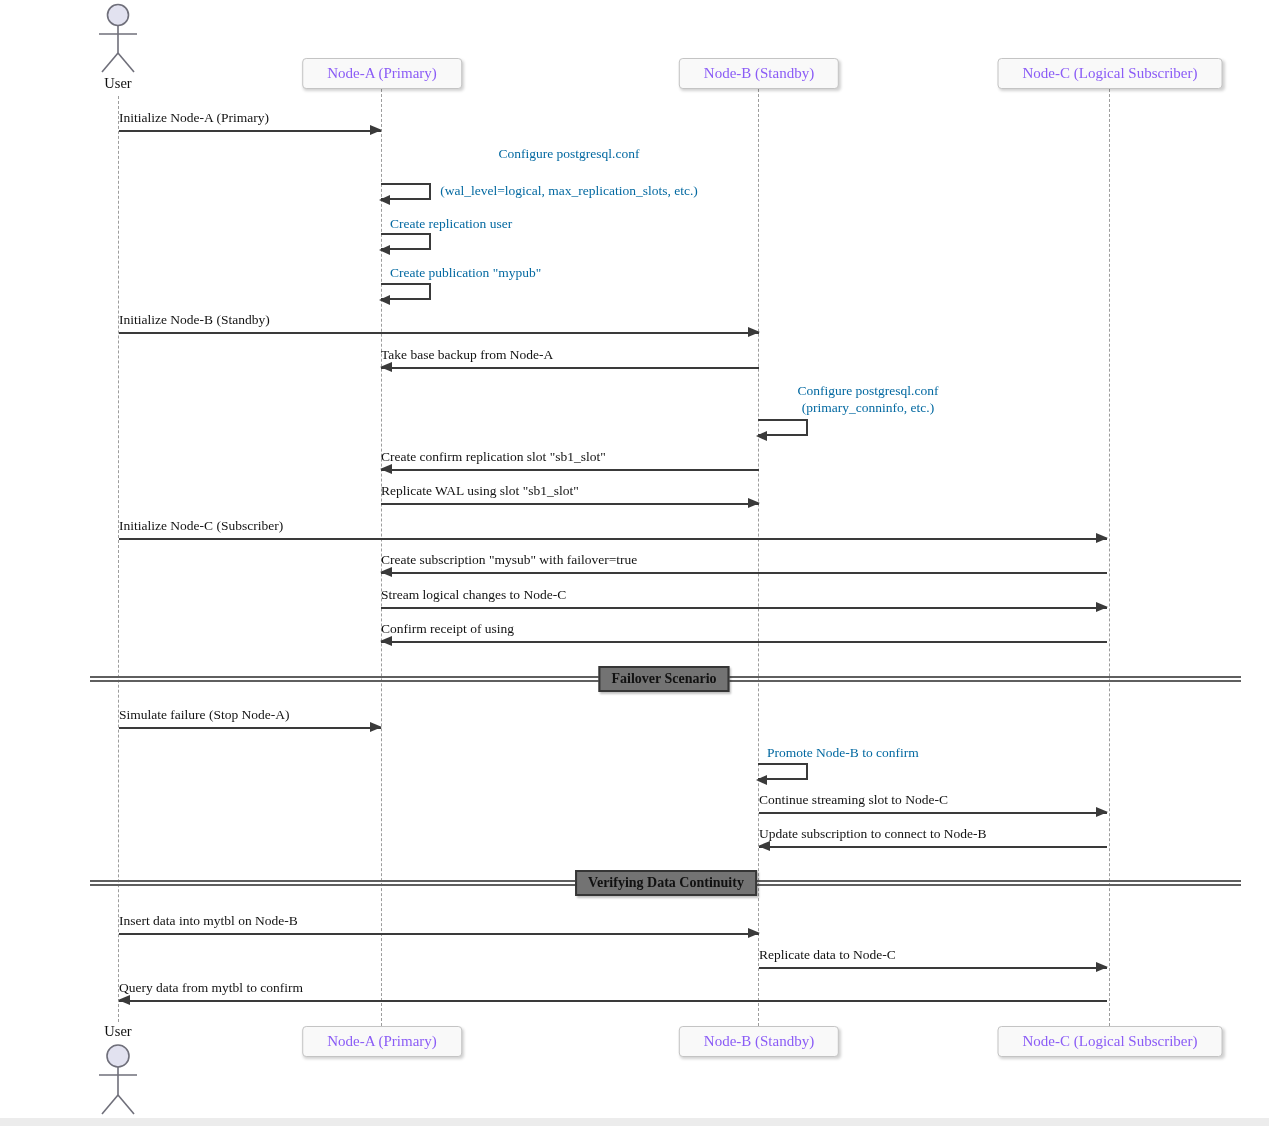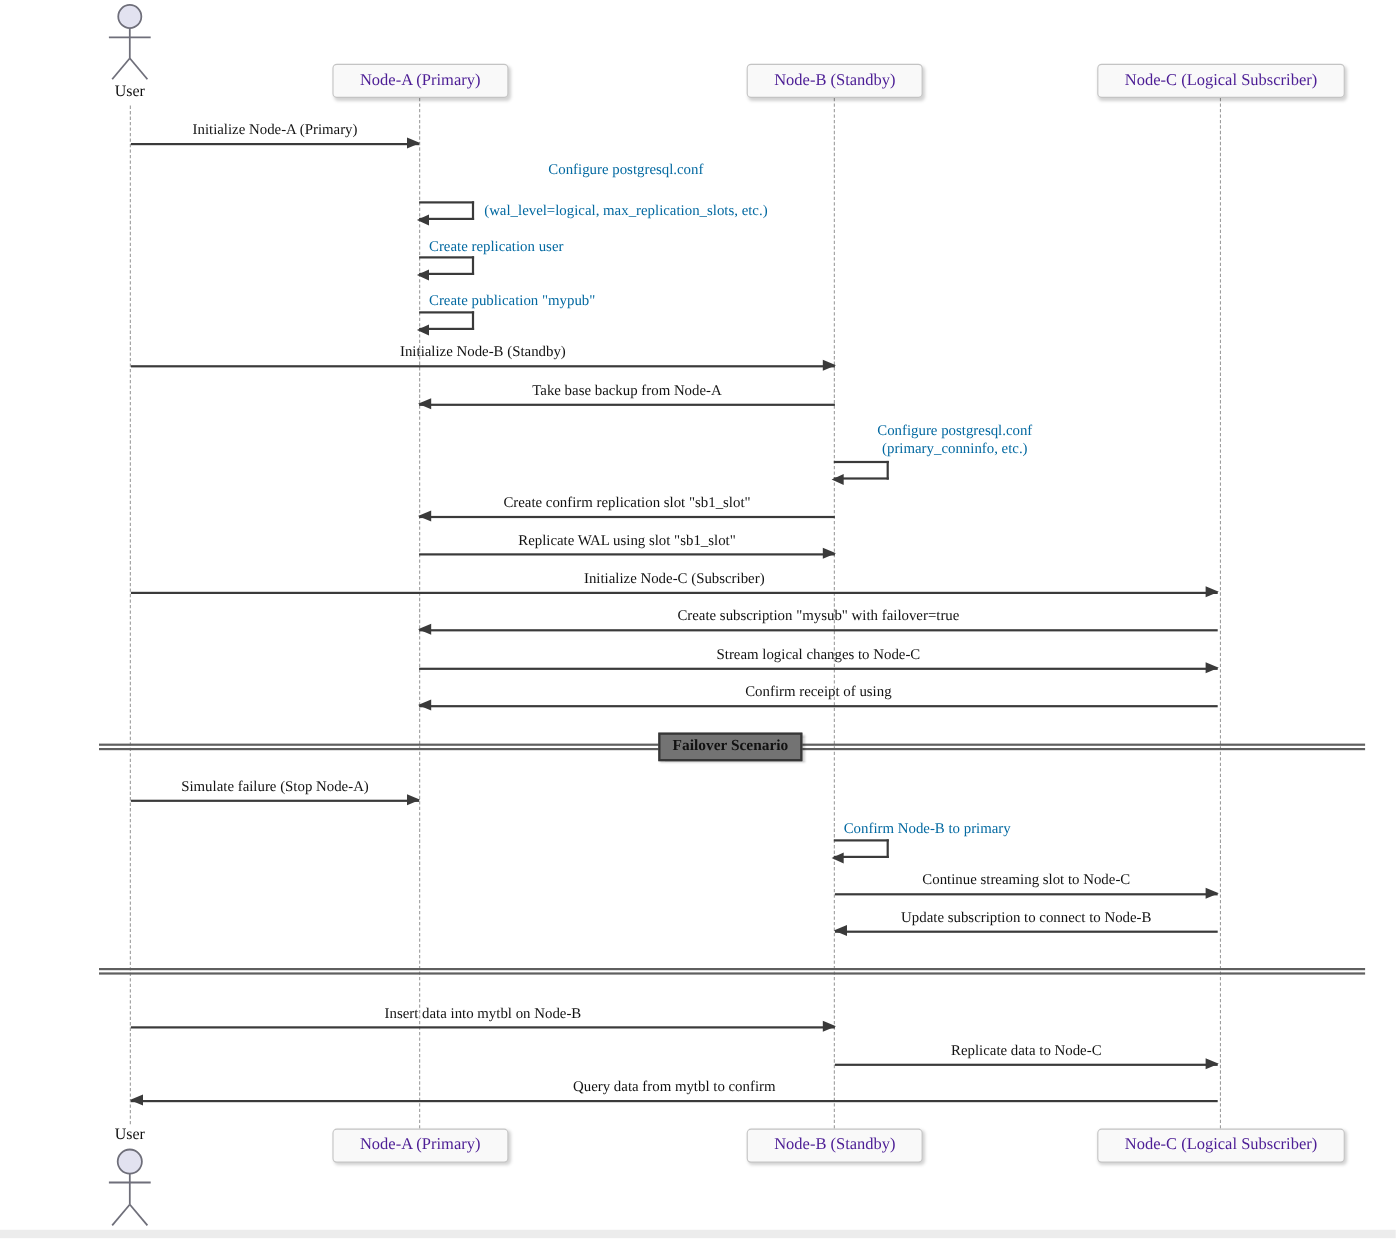--- a/index.html
+++ b/index.html
@@ -4,29 +4,29 @@
 <style>
   html,body{margin:0;padding:0;background:#ffffff;}
   .canvas{
     position:relative;width:1269px;height:1126px;background:#ffffff;overflow:hidden;
     font-family:Liberation Serif, serif;color:#111;
   }
   .lifeline{position:absolute;width:0;border-left:1px dashed #9d9d9d;}
   .pbox{
     position:absolute;transform:translateX(-50%);
     background:#f9f9f9;border:1px solid #c4c4c4;border-radius:4px;
-    padding:6px 24px;font-size:15px;white-space:nowrap;color:#4c1d95;
+    padding:6px 24px;font-size:15px;white-space:nowrap;color:#8b5cf6;
     box-shadow:1.5px 2px 3px rgba(0,0,0,.18);
   }
   .actor-label{position:absolute;width:60px;text-align:center;font-size:14.5px;color:#111;}
   .actor-fig{position:absolute;}
   .msg{position:absolute;height:0;}
   .msg-line{position:absolute;left:0;right:0;top:-1px;height:2px;background:#3a3a3a;}
   .msg-label{
-    position:absolute;left:0;right:0;bottom:5px;text-align:center;
+    position:absolute;left:0;right:0;bottom:5px;
     font-size:13.5px;white-space:nowrap;color:#121212;
   }
   .arrow-r{position:absolute;right:-1px;top:-6px;width:0;height:0;
     border-left:12px solid #3a3a3a;border-top:5px solid transparent;border-bottom:5px solid transparent;}
   .arrow-l{position:absolute;left:-1px;top:-6px;width:0;height:0;
     border-right:12px solid #3a3a3a;border-top:5px solid transparent;border-bottom:5px solid transparent;}
   .self-label{position:absolute;font-size:13.5px;white-space:nowrap;color:#0369a1;}
   .self-label.centered{text-align:center;}
   .loop{position:absolute;width:50px;height:17px;box-sizing:border-box;
     border:2px solid #3a3a3a;border-left:none;}
@@ -144,38 +144,39 @@
 
   <div class="divider-line" style="top:676px;"></div>
   <div class="divider-box" style="left:664px;top:666px;">Failover Scenario</div>
 
   <div class="msg" style="left:119px;top:728px;width:262px;">
     <div class="msg-label">Simulate failure (Stop Node-A)</div>
     <div class="msg-line"></div>
     <div class="arrow-r"></div>
   </div>
 
-  <div class="self-label" style="left:767px;top:745px;">Confirm Node-B to primary</div>
+  <div class="self-label" style="left:767px;top:745px;">Promote Node-B to confirm</div>
   <div class="loop" style="left:758px;top:763px;">
     <div class="loop-arrow"></div>
   </div>
 
   <div class="msg" style="left:759px;top:813px;width:348px;">
     <div class="msg-label">Continue streaming slot to Node-C</div>
     <div class="msg-line"></div>
     <div class="arrow-r"></div>
   </div>
 
   <div class="msg" style="left:759px;top:847px;width:348px;">
     <div class="msg-label">Update subscription to connect to Node-B</div>
     <div class="msg-line"></div>
     <div class="arrow-l"></div>
   </div>
 
   <div class="divider-line" style="top:880px;"></div>
+  <div class="divider-box" style="left:666px;top:870px;">Verifying Data Continuity</div>
 
   <div class="msg" style="left:119px;top:934px;width:640px;">
     <div class="msg-label">Insert data into mytbl on Node-B</div>
     <div class="msg-line"></div>
     <div class="arrow-r"></div>
   </div>
 
   <div class="msg" style="left:759px;top:968px;width:348px;">
     <div class="msg-label">Replicate data to Node-C</div>
     <div class="msg-line"></div>

